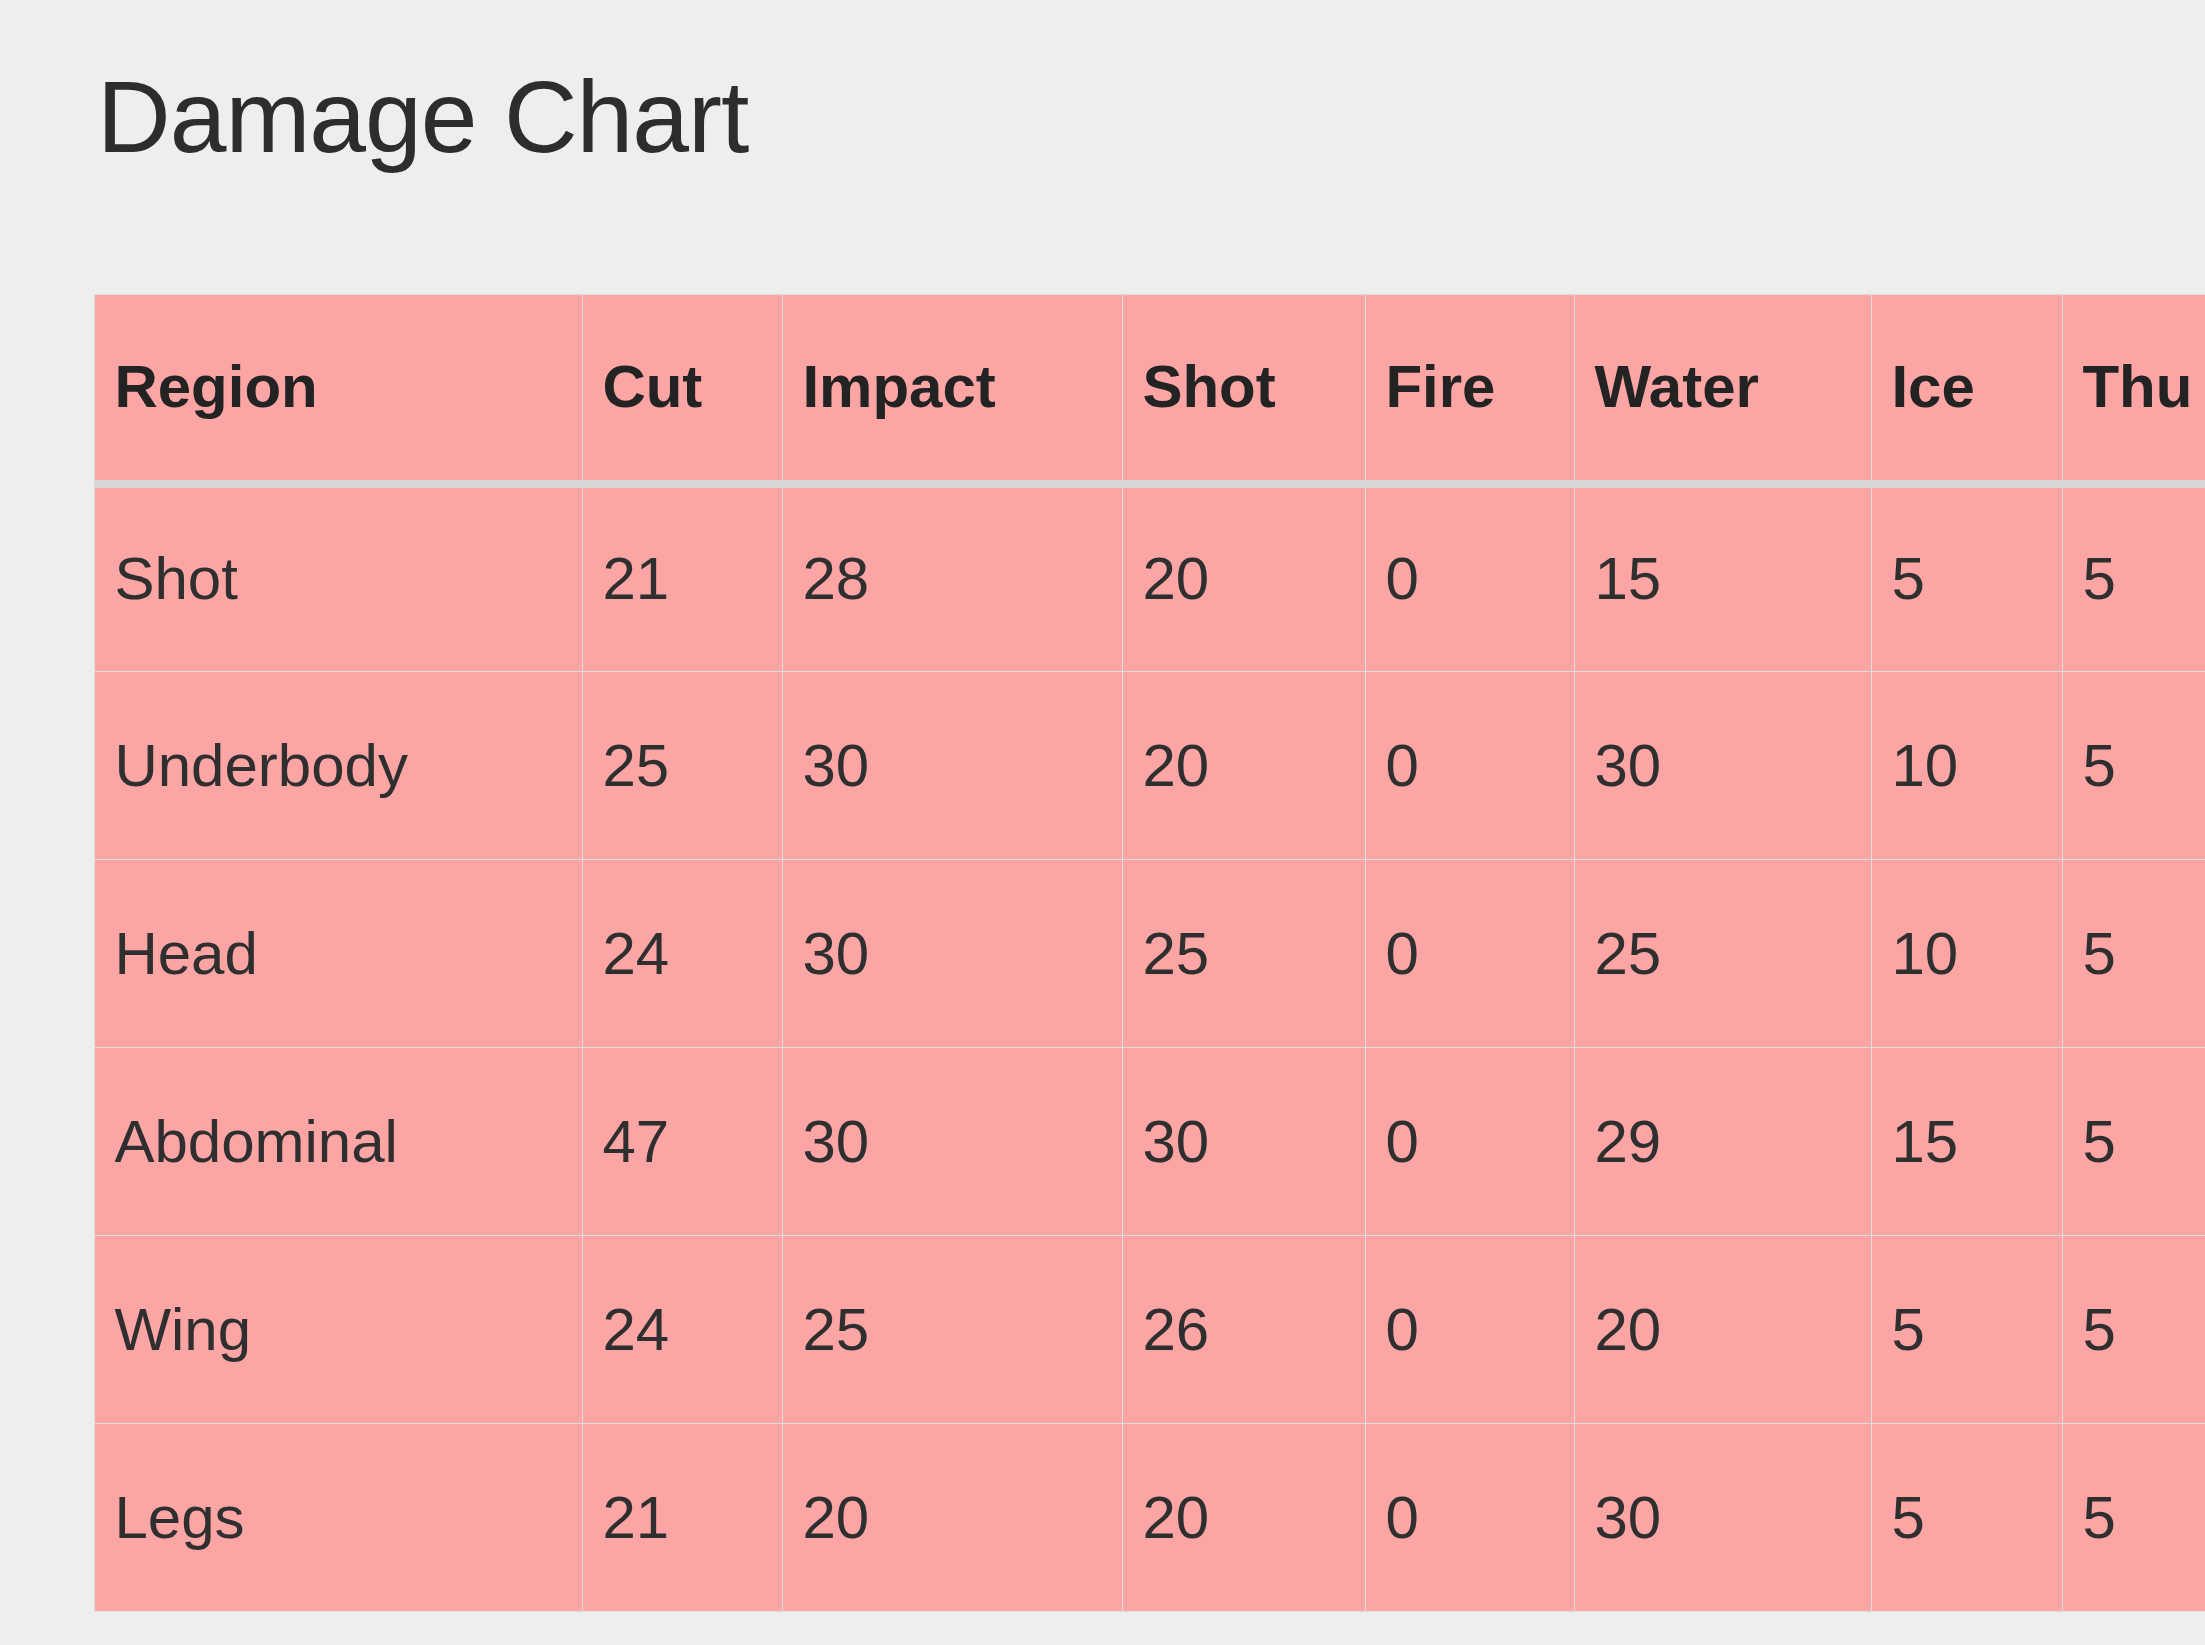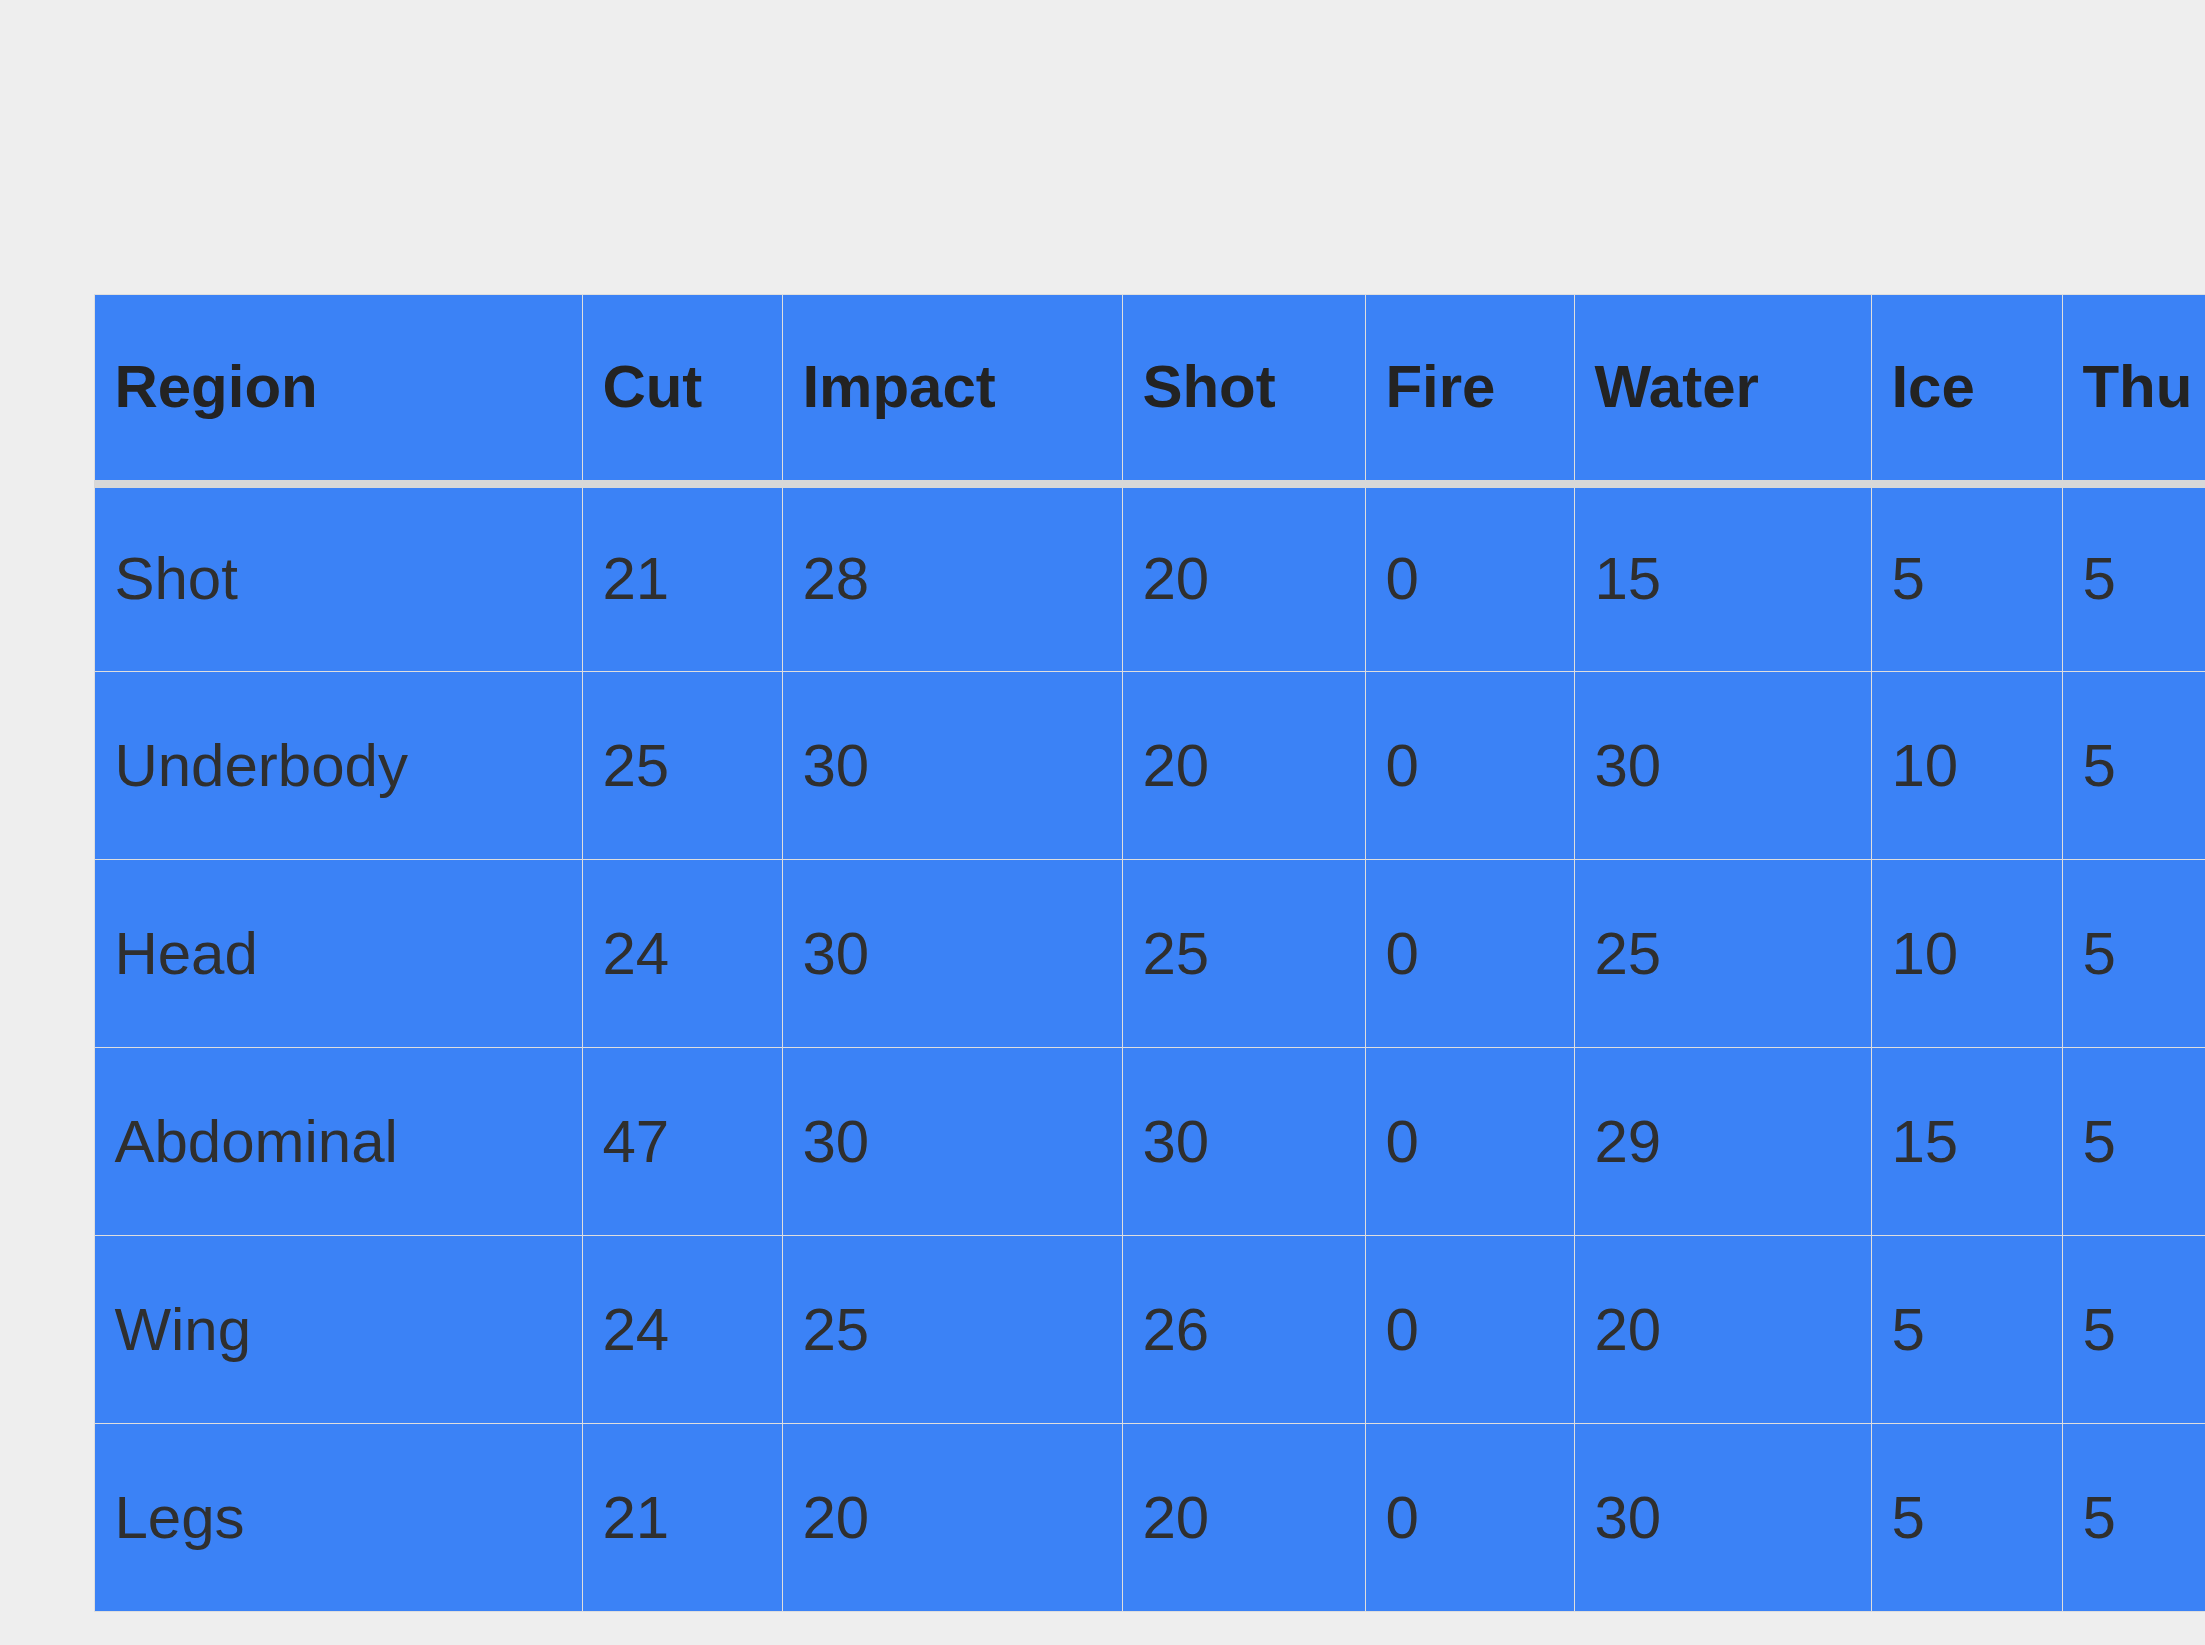--- a/index.html
+++ b/index.html
@@ -61,21 +61,21 @@
   table.damage-chart td {
     border: 1.5px solid #dedede;
     border-top: 1.5px solid #dedede;
     padding: 0 19.4px;
     height: 188px;
     vertical-align: middle;
     text-align: left;
     font-size: 60px;
     line-height: 1.1;
     white-space: nowrap;
-    background: #3b82f6;
+    background: #fca5a5;
     box-sizing: border-box;
   }
 
   table.damage-chart thead th {
     font-weight: 700;
     height: 189px;
     border-bottom: 8.2px solid #d8d8d8;
     color: #232323;
   }
 
@@ -92,20 +92,21 @@
   col.c-fire     { width: 209px; }
   col.c-water    { width: 297px; }
   col.c-ice      { width: 191px; }
   col.c-thunder  { width: 370px; }
 </style>
 </head>
 <body>
 
 <div class="page">
 
+  <h1 class="page-title">Damage Chart</h1>
 
   <div class="table-wrap">
     <table class="damage-chart">
       <colgroup>
         <col class="c-region">
         <col class="c-cut">
         <col class="c-impact">
         <col class="c-shot">
         <col class="c-fire">
         <col class="c-water">

